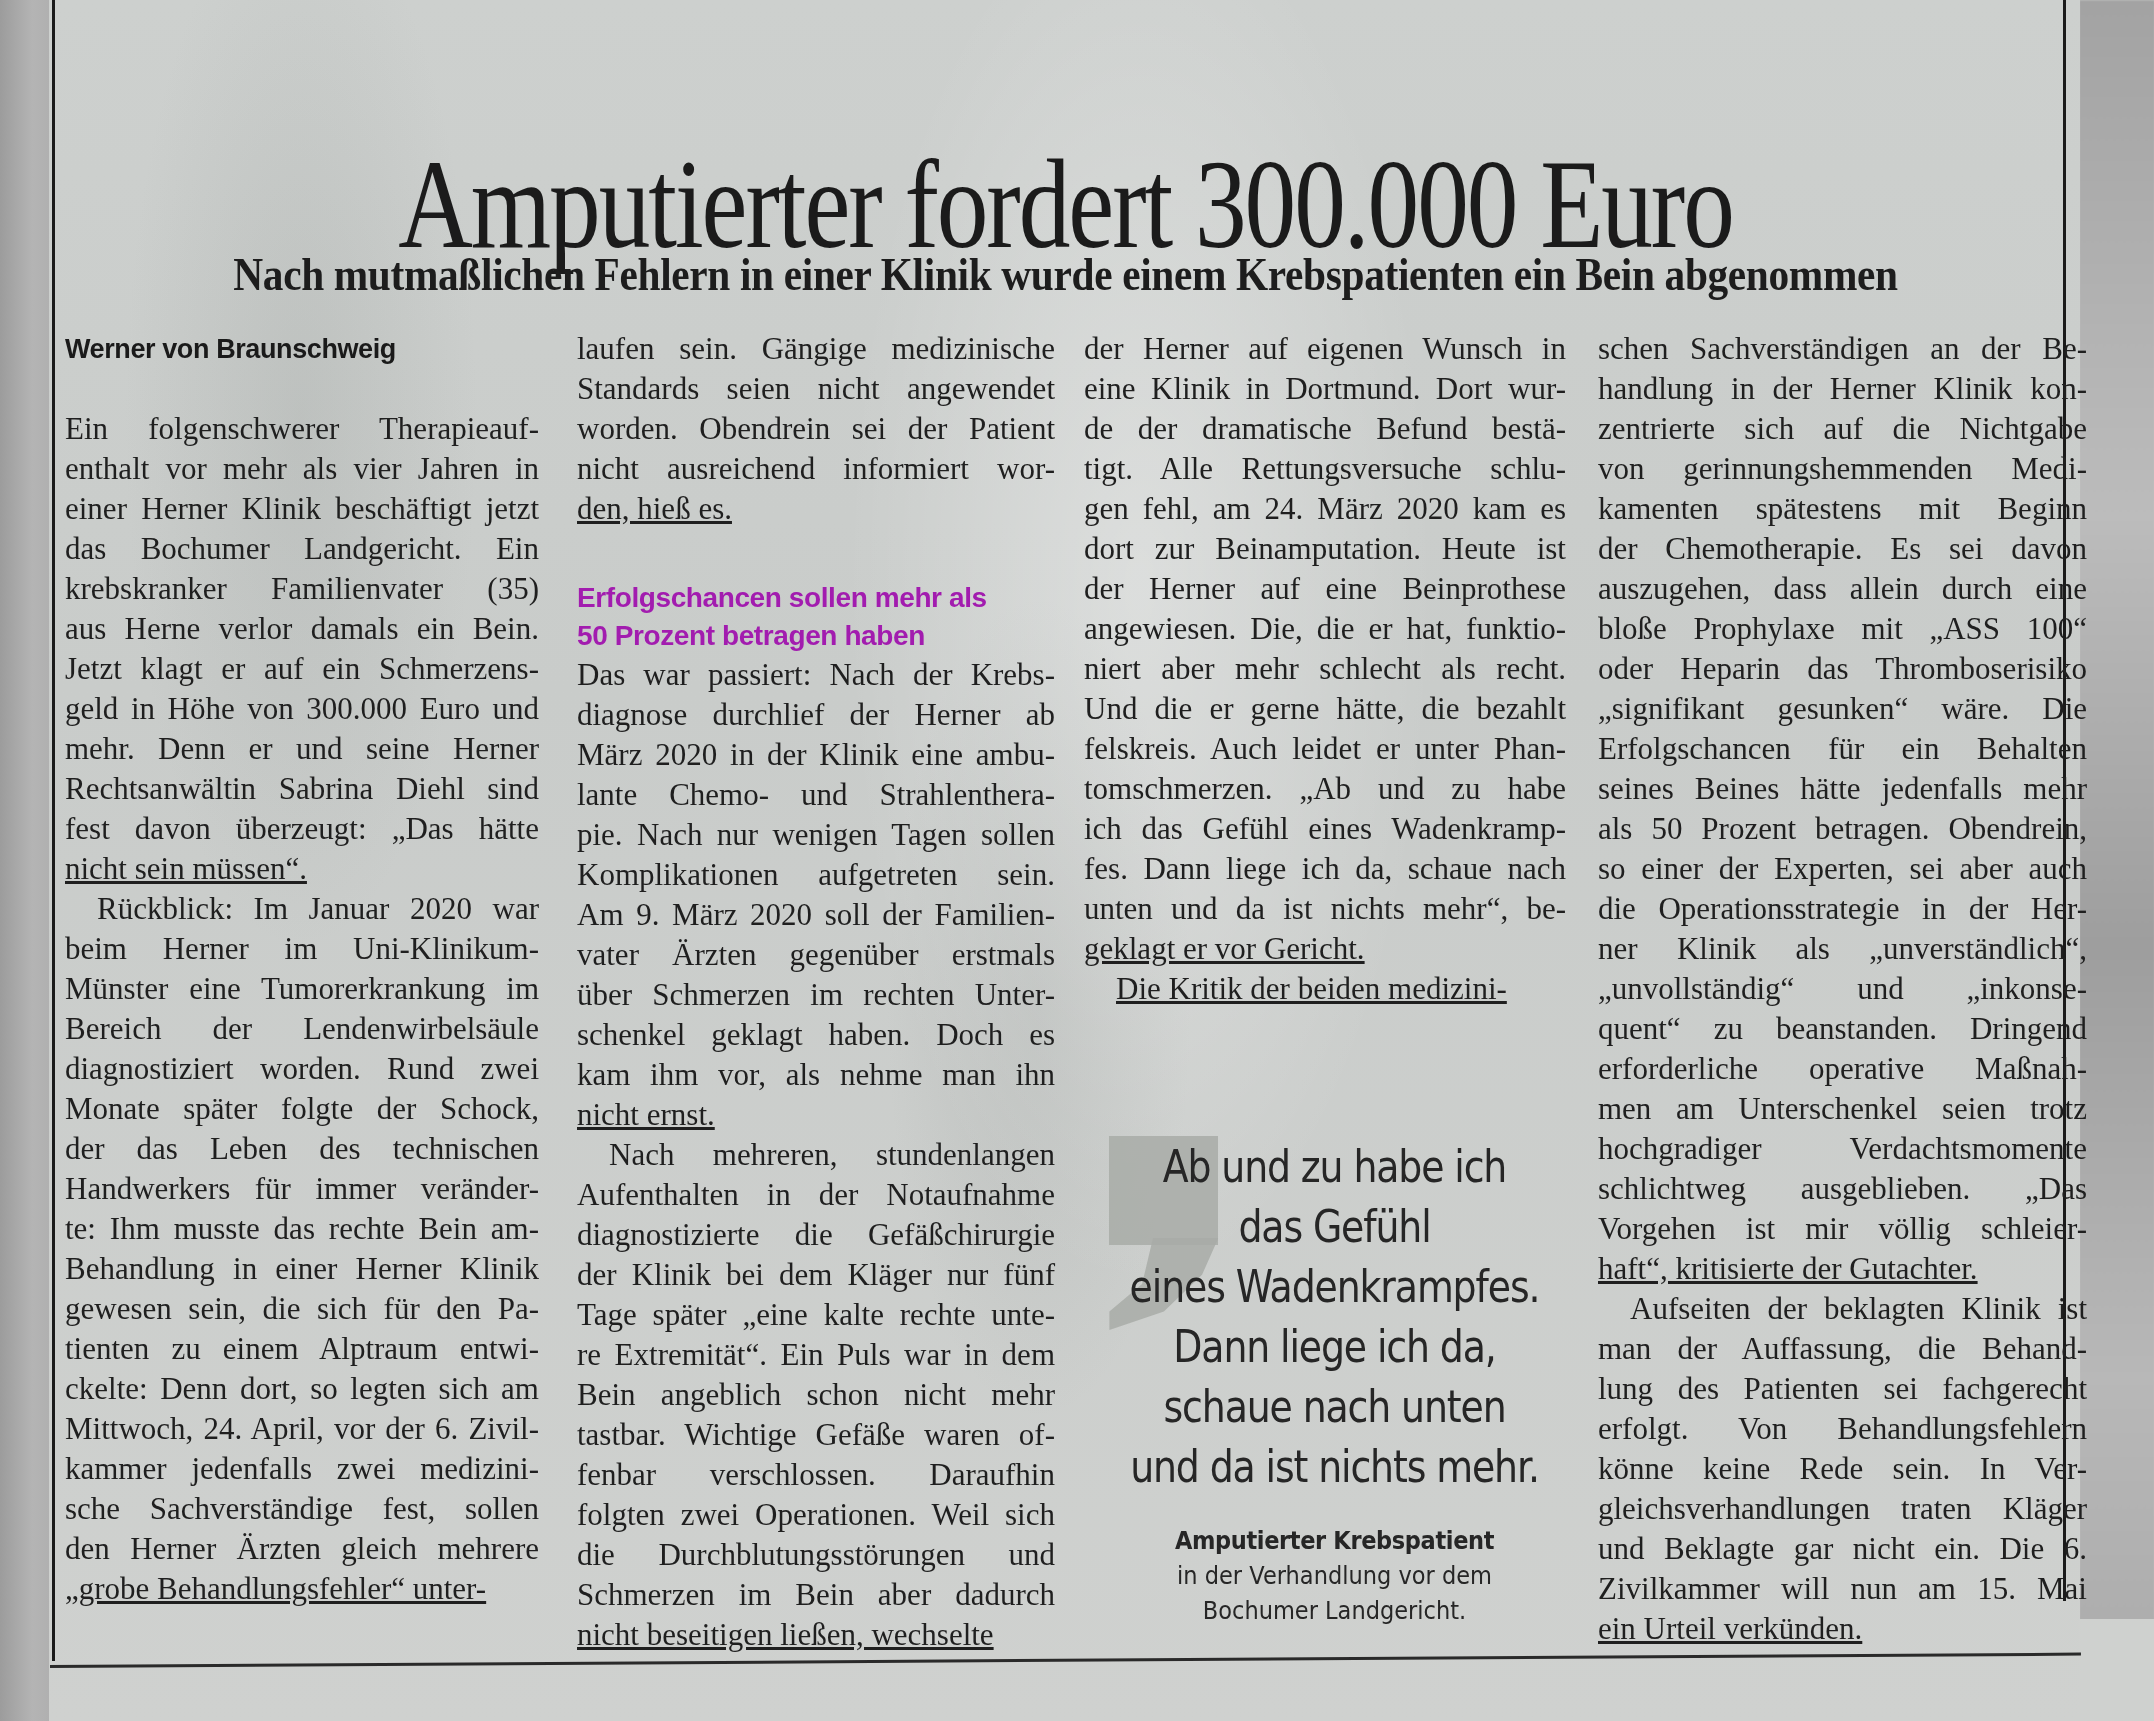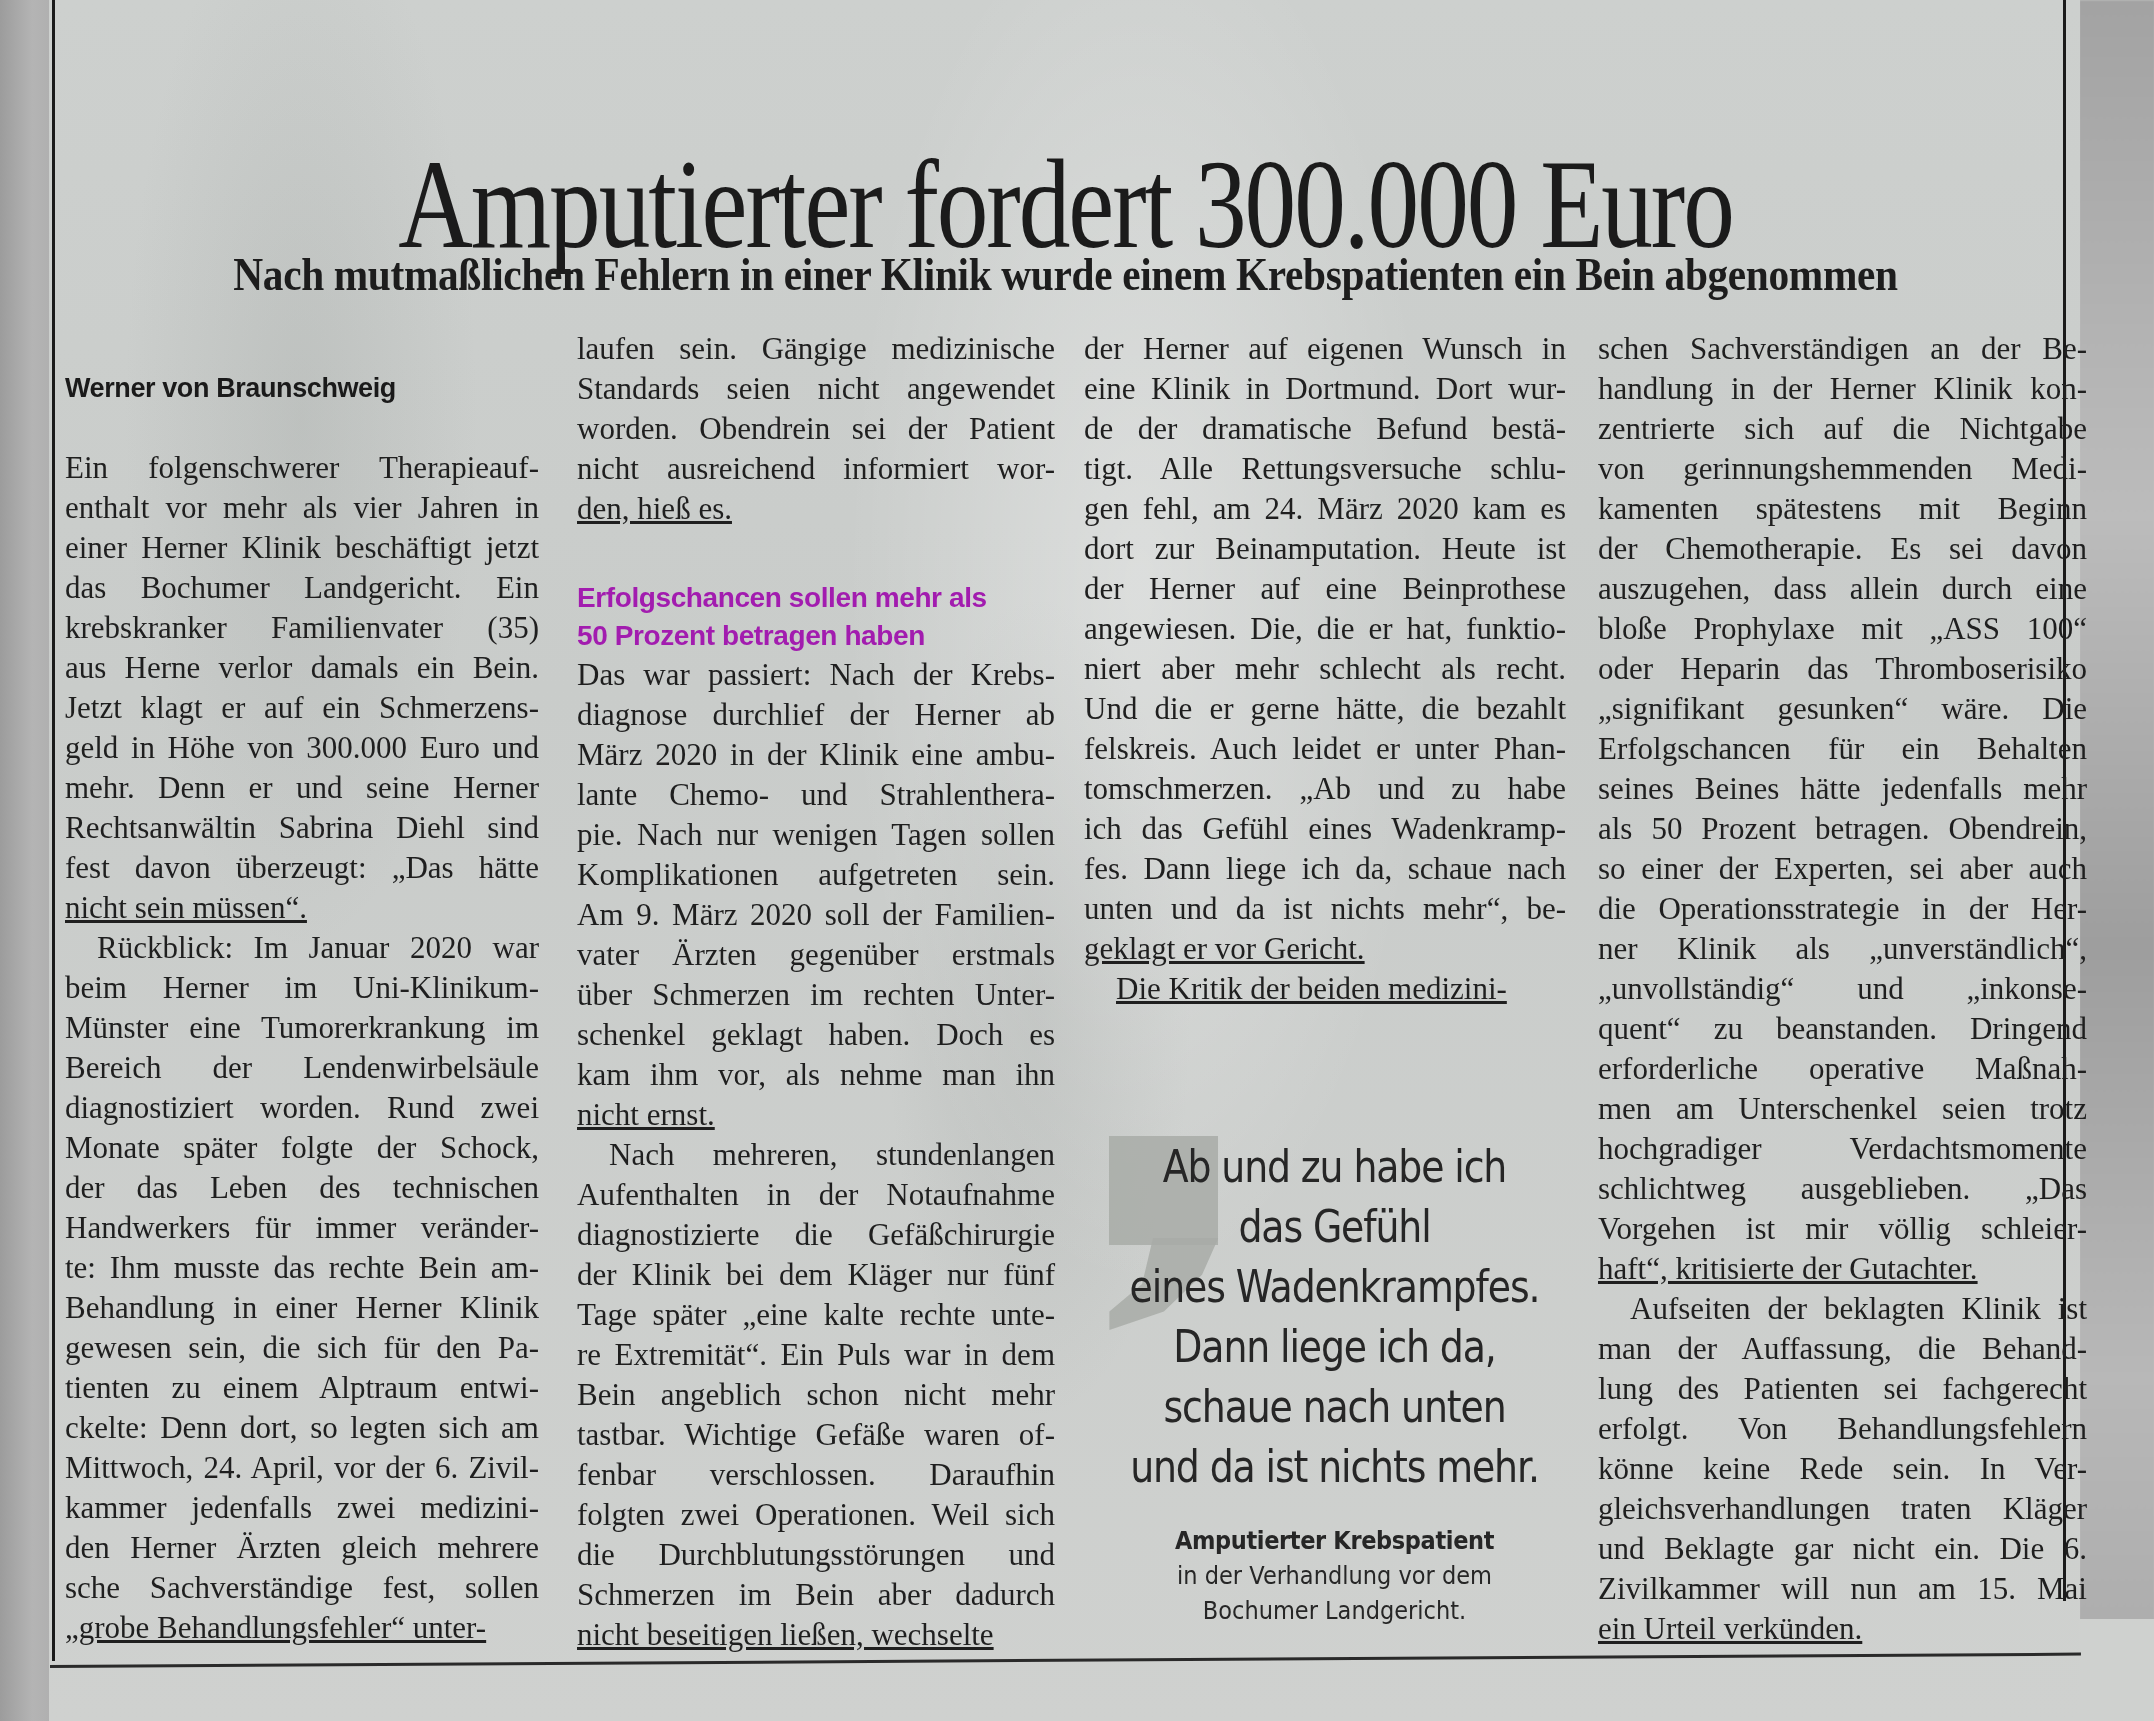--- a/index.html
+++ b/index.html
@@ -51,21 +51,21 @@
     text-align:justify;
     color:#1f1f1f;
   }
   .col .line { display:block; white-space:nowrap; text-align:justify; text-align-last:justify; height:40px; }
   .col .line.last { text-align-last:left;text-decoration:underline; }
   .col .gap { display:block; height:40px; }
   .col .indent { padding-left:32px; }
 
   .byline {
     display:block; font-family:"Liberation Sans", "DejaVu Sans", sans-serif; font-weight:bold;
-    font-size:27px; line-height:40px; height:40px; letter-spacing:-0.4px; color:#1a1a1a;margin-top:39px;
+    font-size:27px; line-height:40px; height:40px; letter-spacing:-0.4px; color:#1a1a1a;
   }
   .subhead {
     display:block; font-family:"Liberation Sans", "DejaVu Sans", sans-serif; font-weight:bold;
     font-size:28px; line-height:38px; letter-spacing:-0.4px; color:#a21caf; white-space:nowrap;
   }
 
   #col1 { left:65px; width:474px; }
   #col2 { left:577px; width:478px; }
   #col3 { left:1084px; width:482px; }
   #col4 { left:1598px; width:489px; }
@@ -133,22 +133,22 @@
       <span class="line">Monate später folgte der Schock,</span>
       <span class="line">der das Leben des technischen</span>
       <span class="line">Handwerkers für immer veränder-</span>
       <span class="line">te: Ihm musste das rechte Bein am-</span>
       <span class="line">Behandlung in einer Herner Klinik</span>
       <span class="line">gewesen sein, die sich für den Pa-</span>
       <span class="line">tienten zu einem Alptraum entwi-</span>
       <span class="line">ckelte: Denn dort, so legten sich am</span>
       <span class="line">Mittwoch, 24. April, vor der 6. Zivil-</span>
       <span class="line">kammer jedenfalls zwei medizini-</span>
+      <span class="line">sche Sachverständige fest, sollen</span>
       <span class="line">den Herner Ärzten gleich mehrere</span>
-      <span class="line">sche Sachverständige fest, sollen</span>
       <span class="line last">„grobe Behandlungsfehler“ unter-</span>
     </div>
 </div>
 
 <div class="col" id="col2">
   <div>
       <span class="line">laufen sein. Gängige medizinische</span>
       <span class="line">Standards seien nicht angewendet</span>
       <span class="line">worden. Obendrein sei der Patient</span>
       <span class="line">nicht ausreichend informiert wor-</span>

